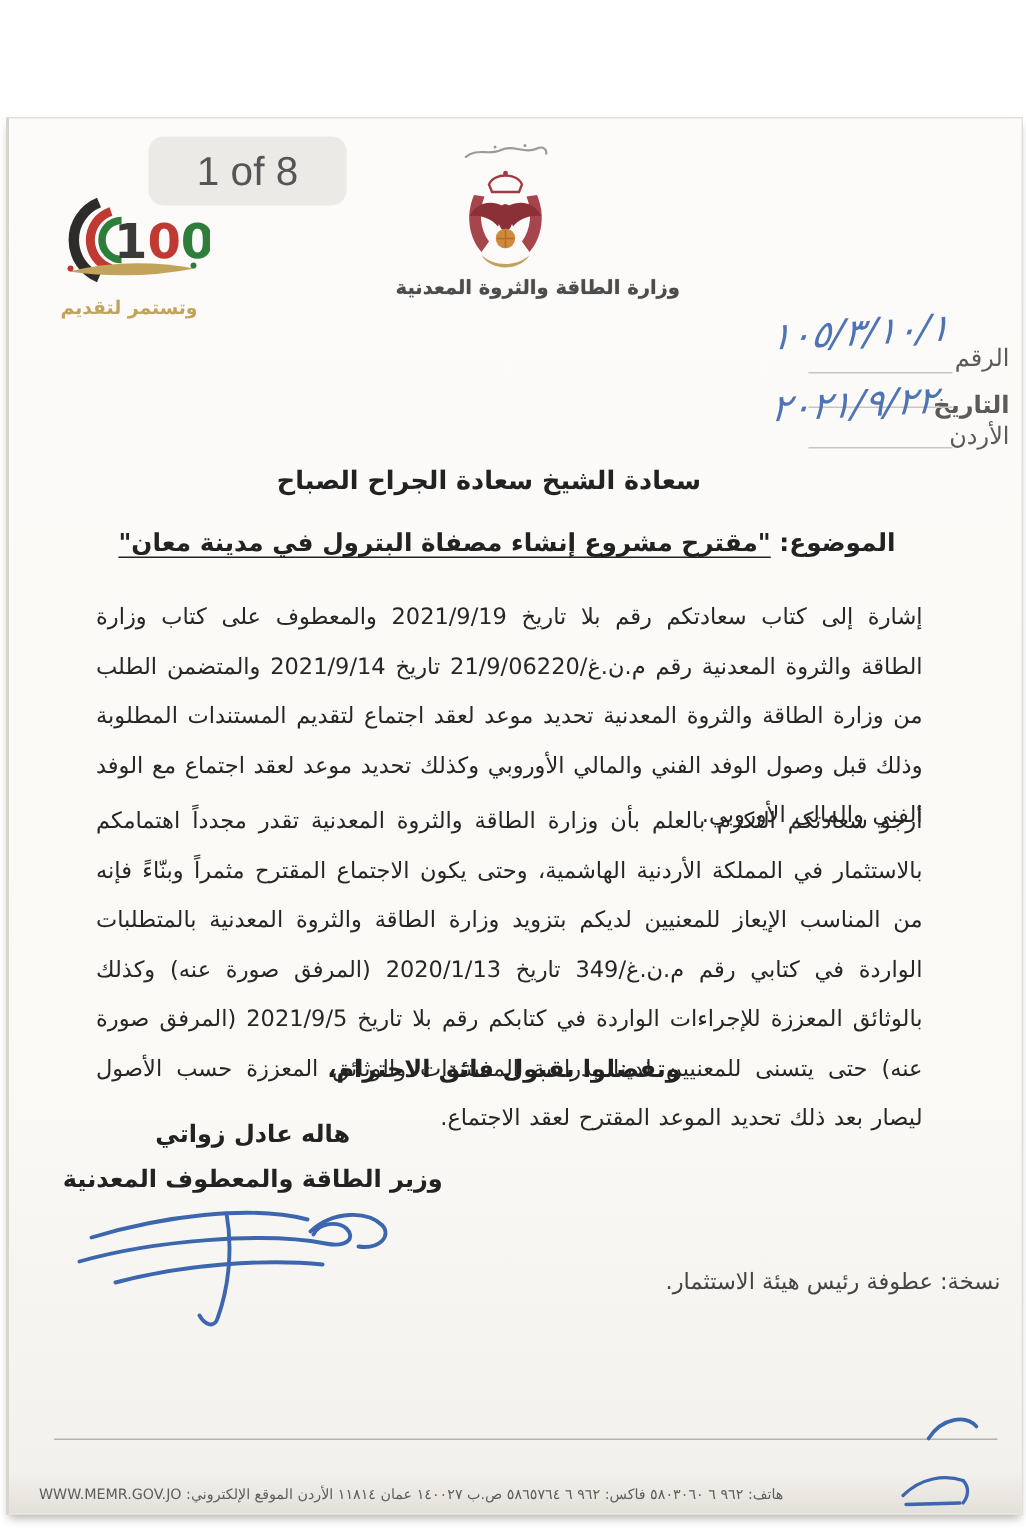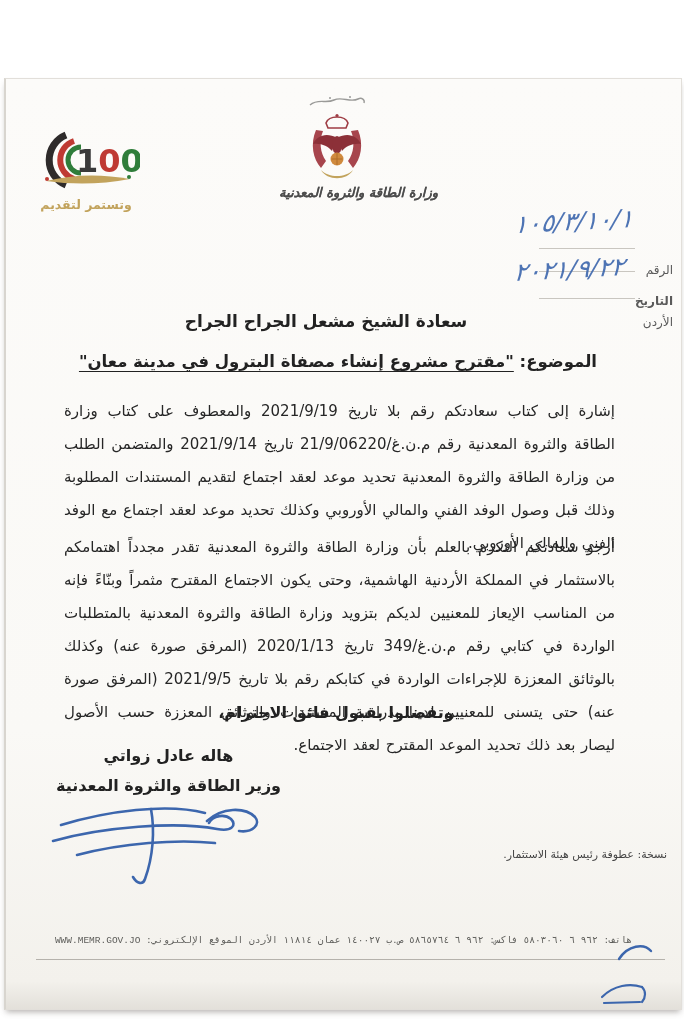--- a/index.html
+++ b/index.html
@@ -21,24 +21,23 @@
     font-family:"Liberation Sans",sans-serif;font-size:27px;color:#555;
   }
   .logo-wrap{position:absolute;left:24px;top:50px;width:112px;text-align:center;}
   .logo-tagline{margin-top:2px;font-size:12.5px;font-weight:bold;color:#c2a35c;direction:rtl;}
   .crest-calligraphy{position:absolute;left:300px;top:15px;}
   .crest{position:absolute;left:302px;top:33px;}
   .ministry-name{
     position:absolute;left:255px;top:106px;width:195px;text-align:center;
     direction:rtl;font-size:13px;font-weight:bold;color:#4c4c4c;letter-spacing:.5px;
     text-shadow:0 0 .6px #777;
-    font-style:italic;
   }
   .ref-block{position:absolute;right:8px;top:130px;width:230px;direction:rtl;}
-  .ref-label{position:absolute;right:0;font-size:12px;color:#5a5a5a;margin-top:34px;}
+  .ref-label{position:absolute;right:0;font-size:16px;color:#5a5a5a;}
   .ref-line{position:absolute;border-bottom:1px solid #c9c6c0;height:0;}
   .handwriting{
     position:absolute;direction:ltr;color:#3c66ad;font-size:25px;font-style:italic;
     transform:rotate(-3deg) skewX(-8deg);opacity:.9;letter-spacing:2px;white-space:nowrap;
   }
   .addressee{
     position:absolute;left:0;top:232px;width:640px;text-align:center;
     direction:rtl;font-size:17px;font-weight:bold;color:#222;
   }
   .subject-line{
@@ -56,38 +55,41 @@
     position:absolute;left:0;top:624px;width:660px;text-align:center;
     direction:rtl;font-size:16px;font-weight:bold;color:#222;
   }
   .signer{
     position:absolute;left:30px;top:662px;width:265px;text-align:center;
     direction:rtl;font-size:16px;font-weight:bold;color:#222;line-height:30px;
   }
   .signature-svg{position:absolute;left:41px;top:712px;}
   .cc-block{
     position:absolute;right:14px;top:765px;direction:rtl;text-align:right;
-    font-size:11px;color:#444;line-height:21px;
+    font-size:15px;color:#444;line-height:21px;
   }
   .footer-rule{position:absolute;left:30px;right:16px;top:880px;border-top:1px solid #b5b2ac;}
   .footer-kingdom{
     position:absolute;left:0;top:885px;width:660px;text-align:center;direction:rtl;
     font-size:12px;font-weight:bold;color:#5a5a57;text-shadow:0 0 .6px #888;
   }
   .footer-contact{
-    position:absolute;left:20px;right:20px;top:855px;text-align:center;direction:rtl;
-    font-size:9.5px;color:#5d5d5a;white-space:nowrap;font-family:Liberation Mono, monospace;
+    position:absolute;left:20px;right:20px;top:912px;text-align:left;direction:rtl;
+    font-size:9.5px;color:#5d5d5a;white-space:nowrap;
   }
   .blue-mark{position:absolute;}
 </style>
 </head>
 <body>
 
 <div class="photo-page">
 
+  <div class="badge">
+    <span>1 of 8</span>
+  </div>
 
   <div class="logo-wrap">
     <svg width="108" height="62" viewBox="0 0 108 62">
       <path d="M34 6 A27 27 0 0 0 34 56" stroke="#2e2b2b" stroke-width="7" fill="none"></path>
       <path d="M42 12 A20 20 0 0 0 42 50" stroke="#bf3a33" stroke-width="6" fill="none"></path>
       <path d="M49 18 A13 13 0 0 0 49 44" stroke="#2f7d3a" stroke-width="5" fill="none"></path>
       <text x="44" y="43" font-size="32" font-weight="bold" font-family="DejaVu Sans,sans-serif"><tspan fill="#3a3a3a">1</tspan><tspan fill="#bf3a33">0</tspan><tspan fill="#2f7d3a">0</tspan></text>
       <path d="M14 52 Q54 42 98 50 Q56 58 14 52 Z" fill="#c2a35c"></path>
       <circle cx="15" cy="50" r="2" fill="#bf3a33"></circle>
       <circle cx="97" cy="48" r="2" fill="#2f7d3a"></circle>
@@ -122,36 +124,36 @@
     <span class="handwriting" style="top:-2px;right:40px;">١٠٥/٣/١٠/١</span>
 
     <span class="ref-label" style="top:51px;font-weight:bold;">التاريخ</span>
     <span class="ref-line" style="top:62px;right:38px;width:96px;"></span>
 
     <span class="ref-label" style="top:72px;">الأردن</span>
     <span class="ref-line" style="top:89px;right:38px;width:96px;"></span>
     <span class="handwriting" style="top:46px;right:48px;">٢٠٢١/٩/٢٢</span>
   </div>
 
-  <div class="addressee">سعادة الشيخ مشعل الجراح الجراح</div>
+  <div class="addressee">سعادة الشيخ سعادة الجراح الصباح</div>
 
   <div class="subject-line">
     <span>الموضوع:</span>
     <span> </span>
     <span class="subject-underlined">"مقترح مشروع إنشاء مصفاة البترول في مدينة معان"</span>
   </div>
 
   <div class="para para1">إشارة إلى كتاب سعادتكم رقم بلا تاريخ 2021/9/19 والمعطوف على كتاب وزارة الطاقة والثروة المعدنية رقم م.ن.غ/21/9/06220 تاريخ 2021/9/14 والمتضمن الطلب من وزارة الطاقة والثروة المعدنية تحديد موعد لعقد اجتماع لتقديم المستندات المطلوبة وذلك قبل وصول الوفد الفني والمالي الأوروبي وكذلك تحديد موعد لعقد اجتماع مع الوفد الفني والمالي الأوروبي.</div>
   <div class="para para2">أرجو سعادتكم التكرم بالعلم بأن وزارة الطاقة والثروة المعدنية تقدر مجدداً اهتمامكم بالاستثمار في المملكة الأردنية الهاشمية، وحتى يكون الاجتماع المقترح مثمراً وبنّاءً فإنه من المناسب الإيعاز للمعنيين لديكم بتزويد وزارة الطاقة والثروة المعدنية بالمتطلبات الواردة في كتابي رقم م.ن.غ/349 تاريخ 2020/1/13 (المرفق صورة عنه) وكذلك بالوثائق المعززة للإجراءات الواردة في كتابكم رقم بلا تاريخ 2021/9/5 (المرفق صورة عنه) حتى يتسنى للمعنيين لدينا بدراسة المستندات والوثائق المعززة حسب الأصول ليصار بعد ذلك تحديد الموعد المقترح لعقد الاجتماع.</div>
 
   <div class="closing">وتفضلوا بقبول فائق الاحترام،</div>
 
   <div class="signer">
     <div>هاله عادل زواتي</div>
-    <div>وزير الطاقة والثروة المعدنية</div>
+    <div>وزير الطاقة والمعطوف المعدنية</div>
   </div>
 
   <svg class="signature-svg" width="230" height="100" viewBox="0 0 230 100">
     <g stroke="#3c66ad" stroke-width="2.6" fill="none" stroke-linecap="round">
       <path d="M14 34 C60 20 120 12 158 22"></path>
       <path d="M6 50 C55 36 130 30 170 38 C185 41 190 34 184 28 C178 23 166 24 162 32"></path>
       <path d="M30 64 C75 52 130 48 168 52"></path>
       <path d="M104 18 C108 40 106 66 98 88 C96 94 90 93 86 86"></path>
       <path d="M160 30 C175 16 198 16 208 26 C214 33 206 42 192 40"></path>
     </g>

